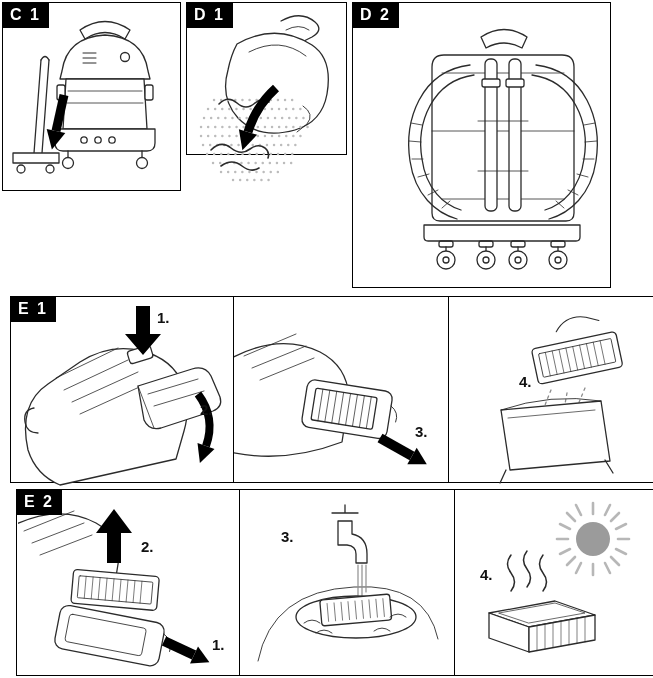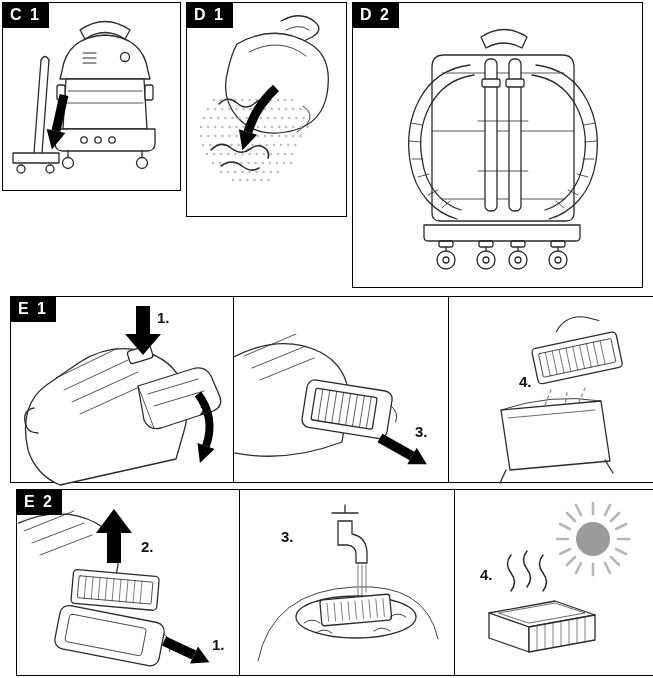--- a/index.html
+++ b/index.html
@@ -47,21 +47,21 @@
         <circle cx="17" cy="166" r="4" fill="#fff"></circle>
         <circle cx="46" cy="166" r="4" fill="#fff"></circle>
       </g>
       <g fill="#000" stroke="none">
         <path d="M60 92 L52 128" stroke="#000" stroke-width="9" fill="none"></path>
         <polygon points="42.7,125.9 61.3,130.1 47.9,146.5"></polygon>
       </g>
     </svg>
   </section>
 
-  <section class="panel" style="left:186px;top:2px;width:161px;height:215px;">
+  <section class="panel" style="left:186px;top:2px;width:161px;height:153px;">
     <div class="panel-label">D 1</div>
     <svg class="art" style="left:1px;top:0;" width="159" height="187" viewBox="0 0 159 187">
       <g stroke="#2b2b2b" fill="none" stroke-width="1.3" stroke-linecap="round" stroke-linejoin="round">
         <path d="M93 18 q20 -11 34 1 q9 8 -3 15 l-12 6"></path>
         <path d="M98 27 q13 -7 23 0" stroke-width="0.9"></path>
         <path d="M49 41 q39 -22 75 1 q21 14 15 49 q-5 28 -32 36 q-36 10 -57 -12 q-18 -20 -10 -48 q3 -15 9 -26 z" fill="#fff"></path>
         <path d="M61 49 q31 -16 57 4" stroke-width="0.9"></path>
         <path d="M115 103 q12 8 4 18 l-10 8" stroke-width="0.9"></path>
       </g>
       <g stroke="#bcbcbc" stroke-width="2.4" stroke-dasharray="0.1 7" stroke-linecap="round" fill="none">
@@ -81,21 +81,21 @@
         <path d="M23 147 q10 -10 20 -2 q10 8 19 1 q8 -6 15 -1 q5 4 3 10"></path>
         <path d="M33 163 q11 -8 21 0 q9 7 17 2"></path>
       </g>
       <g>
         <path d="M88 85 q-20 18 -28 44" fill="none" stroke="#000" stroke-width="9"></path>
         <polygon points="50.9,126.2 69.1,131.8 54.4,147.2" fill="#000"></polygon>
       </g>
     </svg>
   </section>
 
-  <section class="panel" style="left:352px;top:2px;width:291px;height:286px;">
+  <section class="panel" style="left:352px;top:2px;width:259px;height:286px;">
     <div class="panel-label">D 2</div>
     <svg class="art" style="left:1px;top:0;" width="297" height="284" viewBox="0 0 297 284">
       <g stroke="#2b2b2b" fill="none" stroke-width="1.3" stroke-linecap="round" stroke-linejoin="round">
         <path d="M127 34 q23 -15 46 0 l-5 11 q-18 -10 -36 0 z" fill="#fff"></path>
         <path d="M78 64 q0 -12 12 -12 h118 q12 0 12 12 v146 q0 8 -8 8 h-126 q-8 0 -8 -8 z" fill="#fff"></path>
         <path d="M88 70 h122 M88 196 h122" stroke-width="0.8"></path>
         <path d="M78 128 h142" stroke-width="0.8"></path>
         <g>
           <path d="M116 62 C 66 68, 50 118, 56 158 C 61 192, 82 210, 103 216"></path>
           <path d="M120 72 C 78 78, 62 120, 68 156 C 72 186, 90 202, 107 207"></path>

